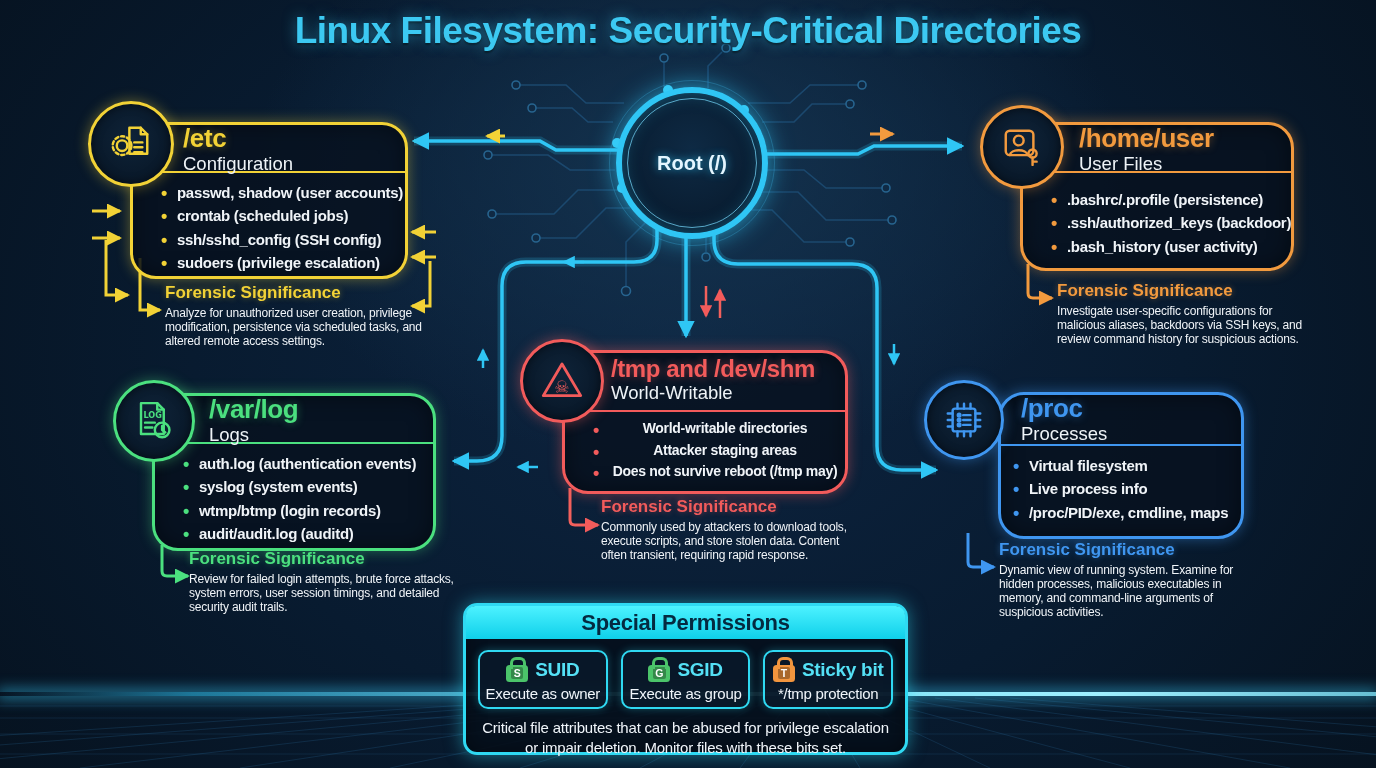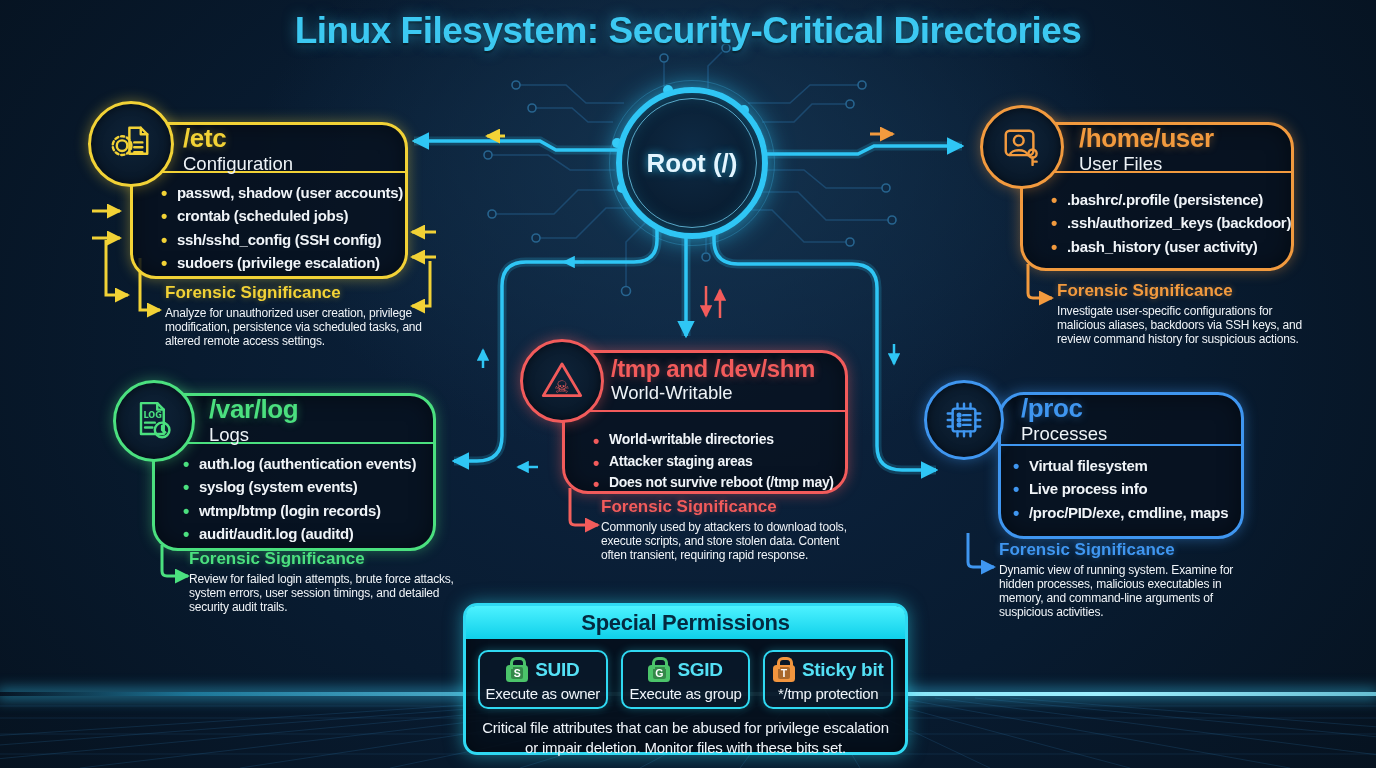--- a/index.html
+++ b/index.html
@@ -23,21 +23,21 @@
 
   
   .root{
     position:absolute;left:616px;top:87px;width:140px;height:140px;border-radius:50%;
     border:6px solid #2fc6f5;background:radial-gradient(circle at 50% 40%, #0e2a44 0%, #081a2d 80%);
     box-shadow:0 0 26px rgba(47,198,245,.75),inset 0 0 18px rgba(47,198,245,.35);
     display:flex;align-items:center;justify-content:center;z-index:3;
   }
   .root::before{content:"";position:absolute;inset:5px;border:1.5px solid rgba(120,220,255,.7);border-radius:50%;}
   .root::after{content:"";position:absolute;inset:-13px;border:1px solid rgba(60,180,230,.3);border-radius:50%;}
-  .root-label{font-size:26px;font-weight:800;color:#e4f6ff;text-shadow:0 0 8px rgba(47,198,245,.8);}
+  .root-label{font-size:20px;font-weight:800;color:#e4f6ff;text-shadow:0 0 8px rgba(47,198,245,.8);}
 
   
   .card{position:absolute;border:3px solid var(--c);border-radius:26px;
     background:rgba(7,17,30,.82);box-shadow:0 0 14px var(--glow),inset 0 0 22px rgba(0,0,0,.45);z-index:2;}
   .hdr{border-bottom:2.5px solid var(--c);box-sizing:border-box;}
   .path{font-weight:800;color:var(--c);font-size:26px;line-height:1.02;letter-spacing:-.4px;text-shadow:0 0 8px var(--glow);}
   .subtitle{font-size:18.5px;color:#eef3f7;line-height:1.15;margin-top:1px;}
   ul.bullets{list-style:none;margin:8px 4px 0 0;padding:0 0 0 28px;}
   ul.bullets li{position:relative;padding-left:16px;font-size:15px;letter-spacing:-.3px;line-height:1.55;color:#f0f4f8;white-space:nowrap;font-weight:bold;}
   ul.bullets li::before{content:"\2022";position:absolute;left:0;top:-1px;color:var(--c);font-size:18px;}
@@ -51,21 +51,21 @@
   #card-etc{left:130px;top:122px;width:272px;height:151px;}
   #card-etc .hdr{height:48px;padding-left:50px;}
   #card-home{left:1020px;top:122px;width:268px;height:143px;}
   #card-home .hdr{height:48px;padding-left:56px;}
   #card-home ul.bullets{margin-top:15px;}
   #card-varlog{left:152px;top:393px;width:278px;height:152px;}
   #card-varlog .hdr{height:48px;padding-left:54px;}
   #card-tmp{left:562px;top:350px;width:280px;height:138px;}
   #card-tmp .hdr{height:59px;padding-left:46px;padding-top:4px;}
   #card-tmp .path{font-size:24px;}
-  #card-tmp ul.bullets{margin-top:17px;}
+  #card-tmp ul.bullets{margin-top:6px;text-align:center;}
   #card-tmp ul.bullets li{font-size:14px;}
   #card-proc{left:998px;top:392px;width:240px;height:141px;}
   #card-proc .hdr{height:51px;padding-left:20px;}
   #card-proc ul.bullets{padding-left:12px;}
 
   
   .icon-circle{position:absolute;border-radius:50%;border:3.5px solid var(--c);
     background:radial-gradient(circle at 50% 42%,#0e2338 0%,#081626 85%);
     box-shadow:0 0 14px var(--glow),inset 0 0 10px rgba(0,0,0,.5);
     display:flex;align-items:center;justify-content:center;color:var(--c);z-index:3;}

